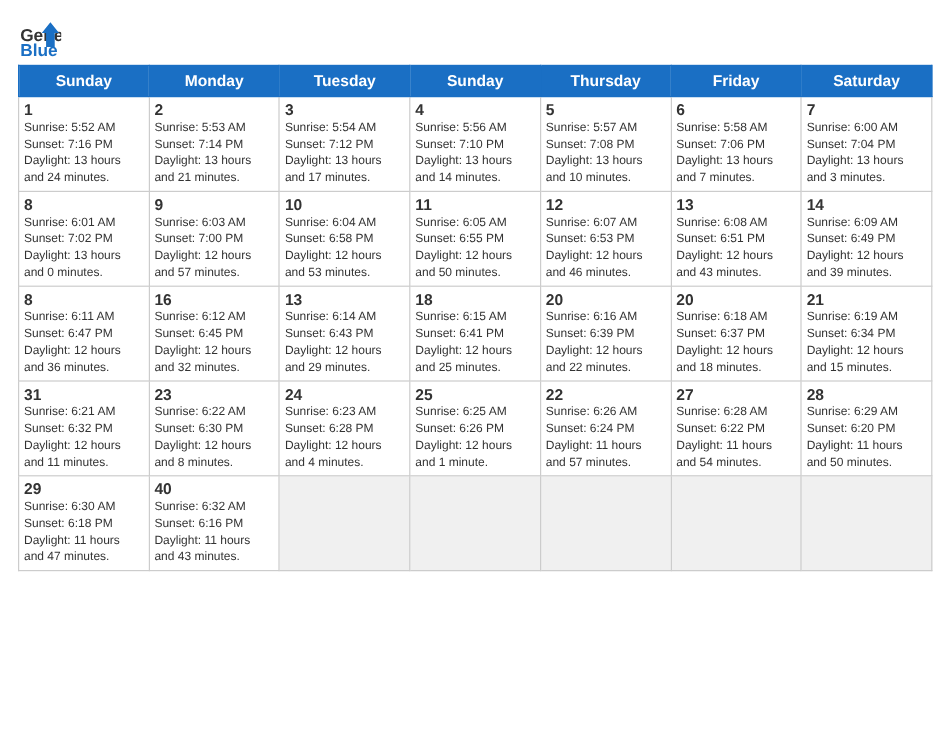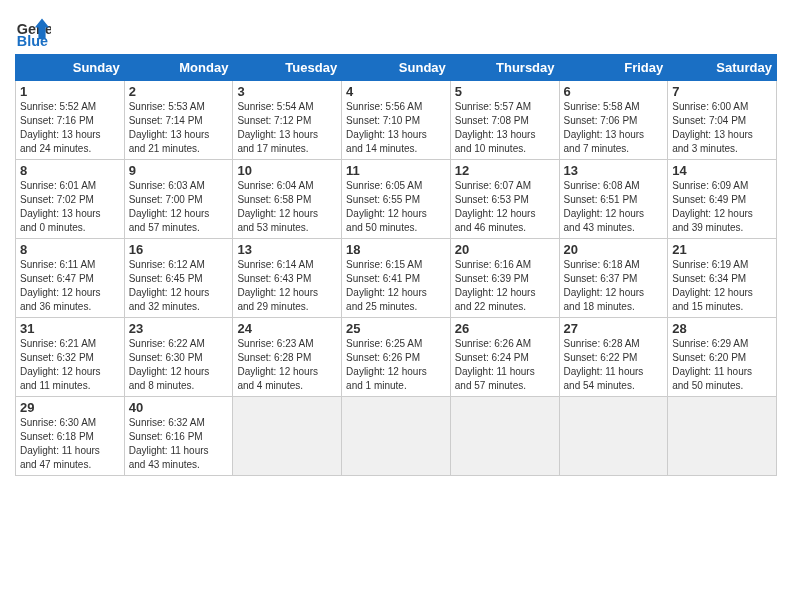--- a/index.html
+++ b/index.html
@@ -48,21 +48,21 @@
       width: 100%;
       border-collapse: collapse;
       table-layout: fixed;
     }
     .calendar-table th {
       background: #1a6fc4;
       color: #fff;
       font-size: 13px;
       font-weight: bold;
       padding: 5px 4px;
-      text-align: right;
+      text-align: center;
       border: 1px solid #1a6fc4;
     }
     .calendar-table td {
       border: 1px solid #ccc;
       vertical-align: top;
       padding: 3px 4px;
       font-size: 9.5px;
       color: #333;
       height: 78px;
       background: #fff;
@@ -216,21 +216,21 @@
       </td>
           <td>
         <span class="day-number">24</span>
         <div class="day-info">Sunrise: 6:23 AM<br>Sunset: 6:28 PM<br>Daylight: 12 hours<br>and 4 minutes.</div>
       </td>
           <td>
         <span class="day-number">25</span>
         <div class="day-info">Sunrise: 6:25 AM<br>Sunset: 6:26 PM<br>Daylight: 12 hours<br>and 1 minute.</div>
       </td>
           <td>
-        <span class="day-number">26</span>
+        <span class="day-number">22</span>
         <div class="day-info">Sunrise: 6:26 AM<br>Sunset: 6:24 PM<br>Daylight: 11 hours<br>and 57 minutes.</div>
       </td>
           <td>
         <span class="day-number">27</span>
         <div class="day-info">Sunrise: 6:28 AM<br>Sunset: 6:22 PM<br>Daylight: 11 hours<br>and 54 minutes.</div>
       </td>
           <td>
         <span class="day-number">28</span>
         <div class="day-info">Sunrise: 6:29 AM<br>Sunset: 6:20 PM<br>Daylight: 11 hours<br>and 50 minutes.</div>
       </td>

